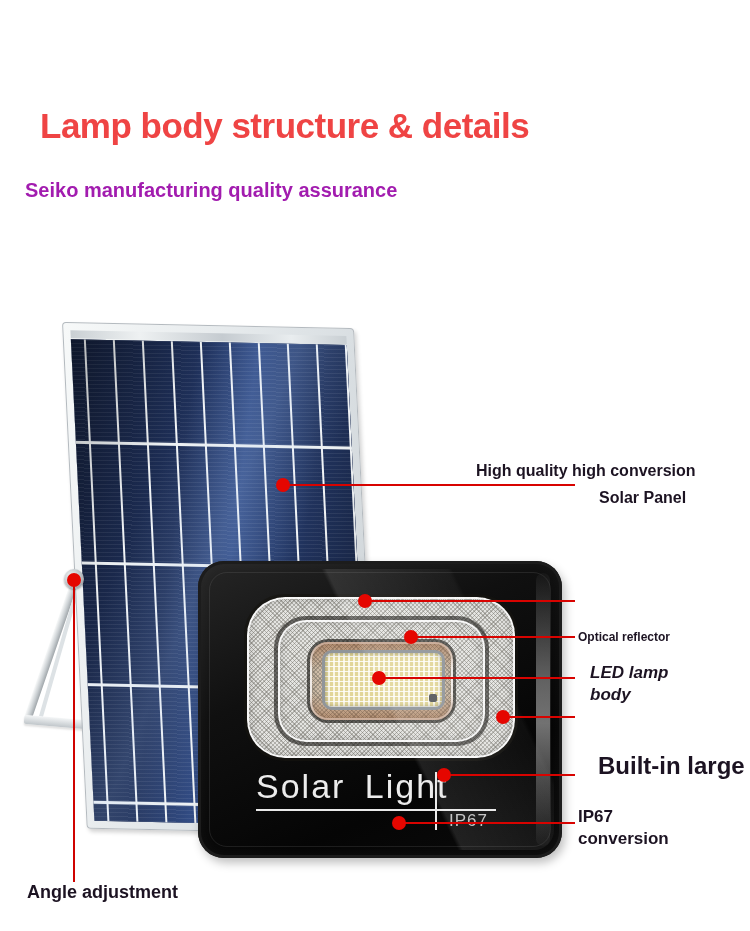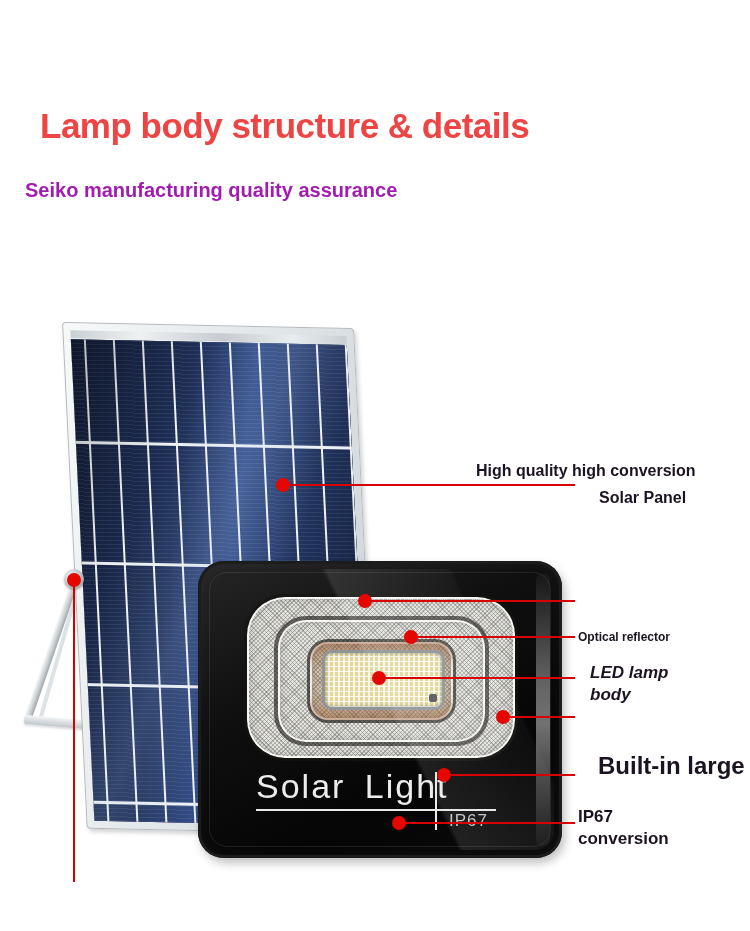--- a/index.html
+++ b/index.html
@@ -152,14 +152,15 @@
 
   <div class="abs clabel" style="left:598px;top:753px;font-size:24px;line-height:25px;">
     <div>Built-in large</div>
   </div>
 
   <div class="abs clabel" style="left:578px;top:806px;">
     <div>IP67</div>
     <div>conversion</div>
   </div>
 
+  <div class="abs clabel" style="left:27px;top:881px;font-size:18px;">Angle adjustment</div>
 
 </div>
 
 </body></html>

